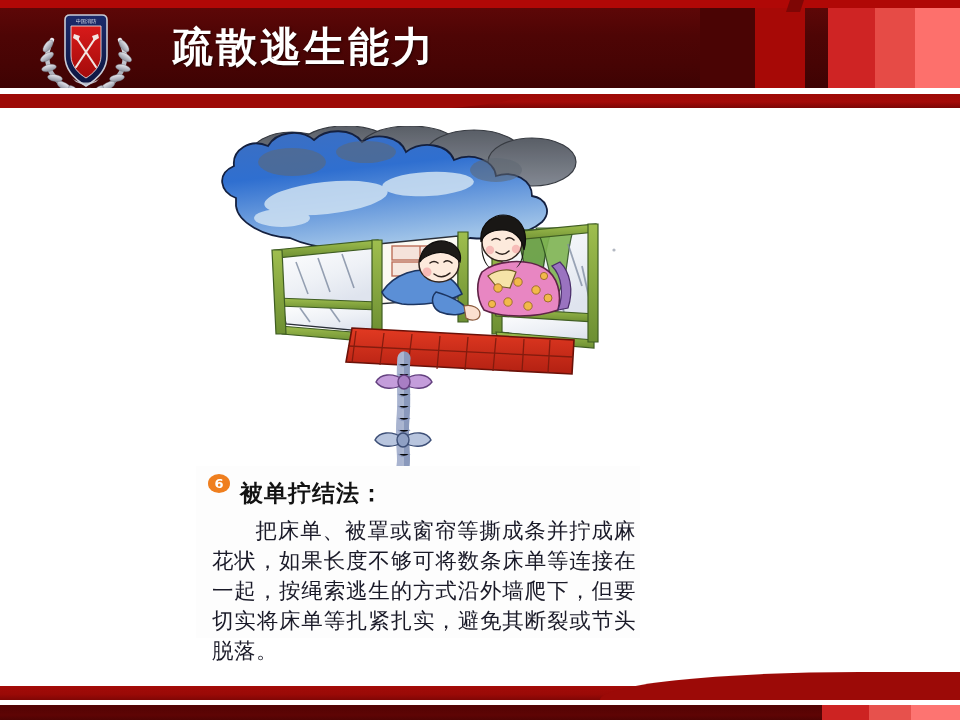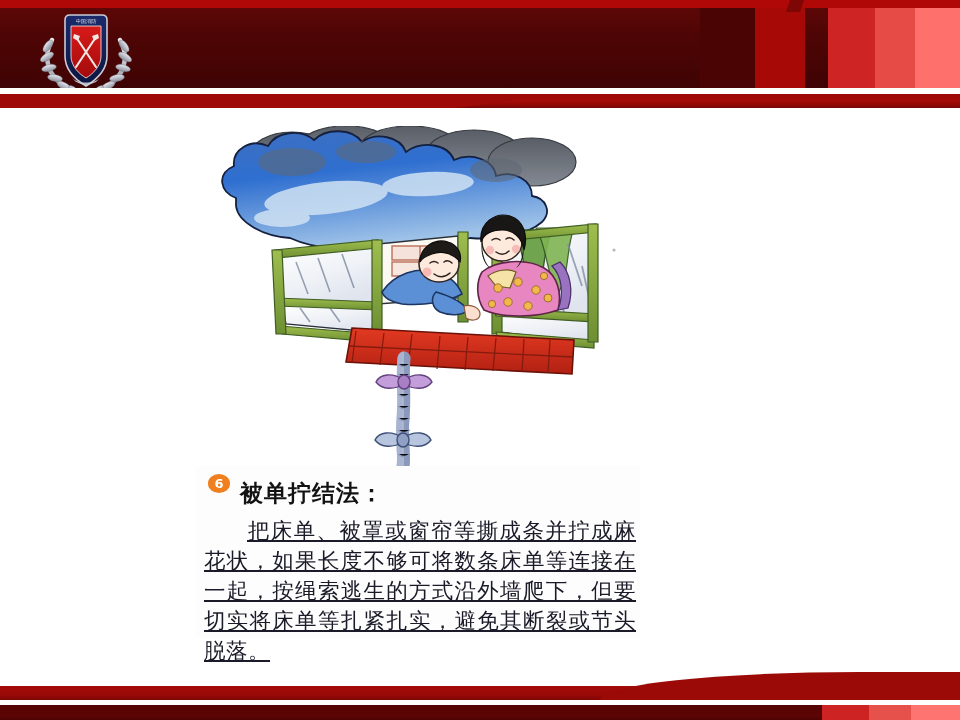--- a/index.html
+++ b/index.html
@@ -130,28 +130,27 @@
   }
   .cap-title {
     font-size: 23px;
     font-weight: bold;
     color: #121212;
     letter-spacing: 1px;
     font-family: "DejaVu Sans", "Liberation Sans", sans-serif;
     margin-top: 20px;
   }
   .cap-body {
-    margin: 7px 4px 0 8px;
+    margin: 7px 4px 0 16px;
     font-size: 21.5px;
     line-height: 1.40;
     color: #1a1a28;
     text-align: justify;
     letter-spacing: 0.5px;
     font-family: "DejaVu Serif", "Liberation Serif", serif;
-    text-decoration: underline;
   }
   .cap-body .indent { display: inline-block; width: 2em; }
 
   
   .footer { position: absolute; left: 0; top: 660px; width: 960px; height: 60px; }
   .f-bar-a {
     position: absolute; left: 0; top: 26px;
     width: 960px; height: 14px;
     background: linear-gradient(180deg,#a30b08 0%, #9a0a07 60%, #800605 100%);
   }
@@ -246,20 +245,25 @@
           <path d="M36 28 l6 2 -2 5 -5 -3 z"></path>
           <path d="M60 28 l-6 2 2 5 5 -3 z"></path>
         </g>
 
         <text x="48" y="17" font-size="5.2" fill="#d7dae6" text-anchor="middle" font-family="'DejaVu Sans',sans-serif">中国消防</text>
 
         <path d="M34 72 C40 78 56 78 62 72 L58 76 L48 80 L38 76 Z" fill="#cfd2dc" opacity="0.85"></path>
       </svg>
     </div>
 
+    <div style="position:absolute;left:172px;top:14px;width:560px;height:66px;display:flex;align-items:center;">
+      <span style="color:#ffffff;font-size:41px;font-weight:bold;letter-spacing:3px;
+                   font-family:'DejaVu Sans','Liberation Sans',sans-serif;
+                   text-shadow:1px 1px 2px rgba(0,0,0,0.55);">疏散逃生能力</span>
+    </div>
   </div>
 
   <div class="header-gap"></div>
   <div class="header-bar2"></div>
   <div class="header-bar2-curve"></div>
 
   <div class="content">
 
     <div class="picture">
 

